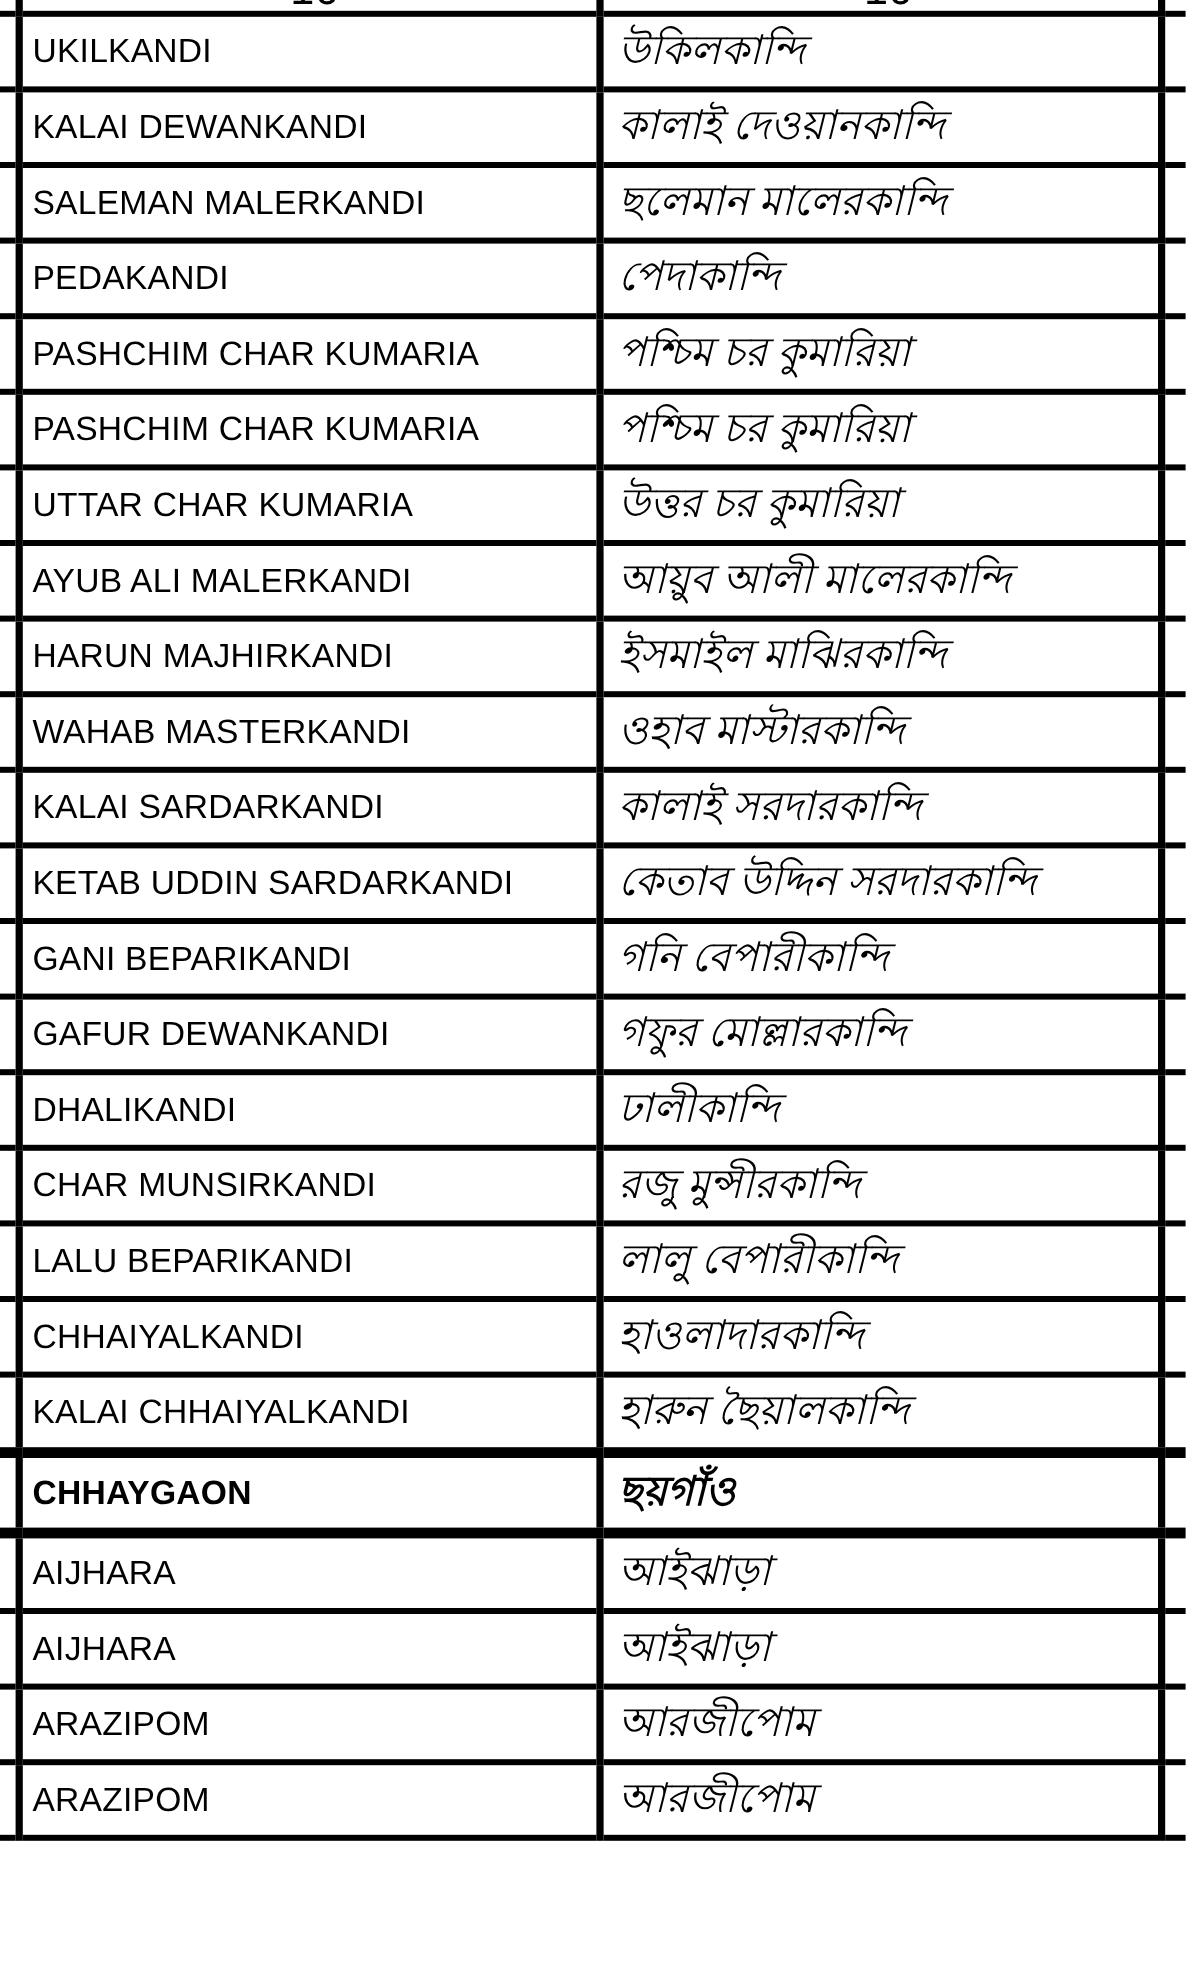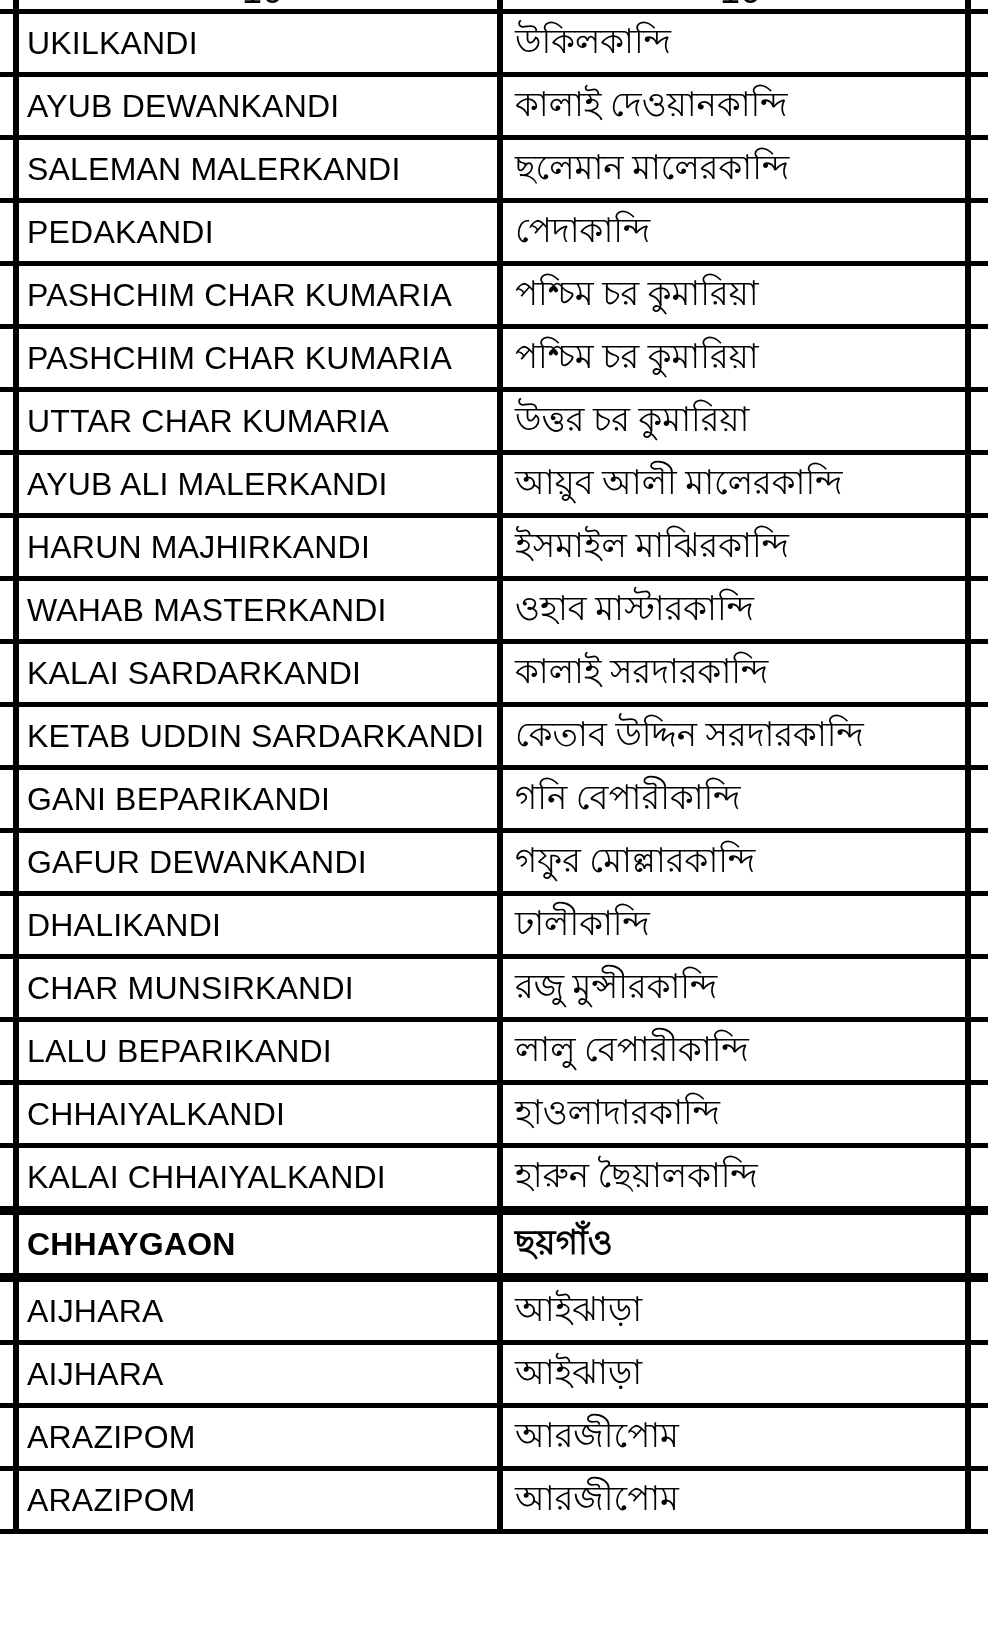--- a/index.html
+++ b/index.html
@@ -47,28 +47,29 @@
     margin-top: -27px;
     text-align: center;
     font-size: 36px;
     line-height: 36px;
     white-space: nowrap;
   }
   tbody tr.data-row td { height: 58px; }
   td.c1 { padding-left: 8px; }
   td.c2 { padding-left: 12px; }
   .en-name {
-    font-size: 32px;
+    font-size: 28px;
     letter-spacing: 0.2px;
     white-space: nowrap;
   }
   .bn-name {
     font-size: 34px;
     white-space: nowrap;
     font-family: "Liberation Serif", "DejaVu Serif", serif;
+    font-style: italic;
   }
   tr.bold td {
     border-top-width: 9px;
     border-bottom-width: 9px;
   }
   tr.bold .en-name, tr.bold .bn-name {
     font-weight: 700;
     margin-top: 44px;
   }
 </style>
@@ -102,21 +103,21 @@
           </td>
           <td class="c2">
             <span class="bn-name">উকিলকান্দি</span>
           </td>
           <td class="c3"></td>
         </tr>
 
         <tr class="data-row">
           <td class="c0"></td>
           <td class="c1">
-            <span class="en-name">AYUB DEWANKANDI</span>
+            <span class="en-name">KALAI DEWANKANDI</span>
           </td>
           <td class="c2">
             <span class="bn-name">কালাই দেওয়ানকান্দি</span>
           </td>
           <td class="c3"></td>
         </tr>
 
         <tr class="data-row">
           <td class="c0"></td>
           <td class="c1">

